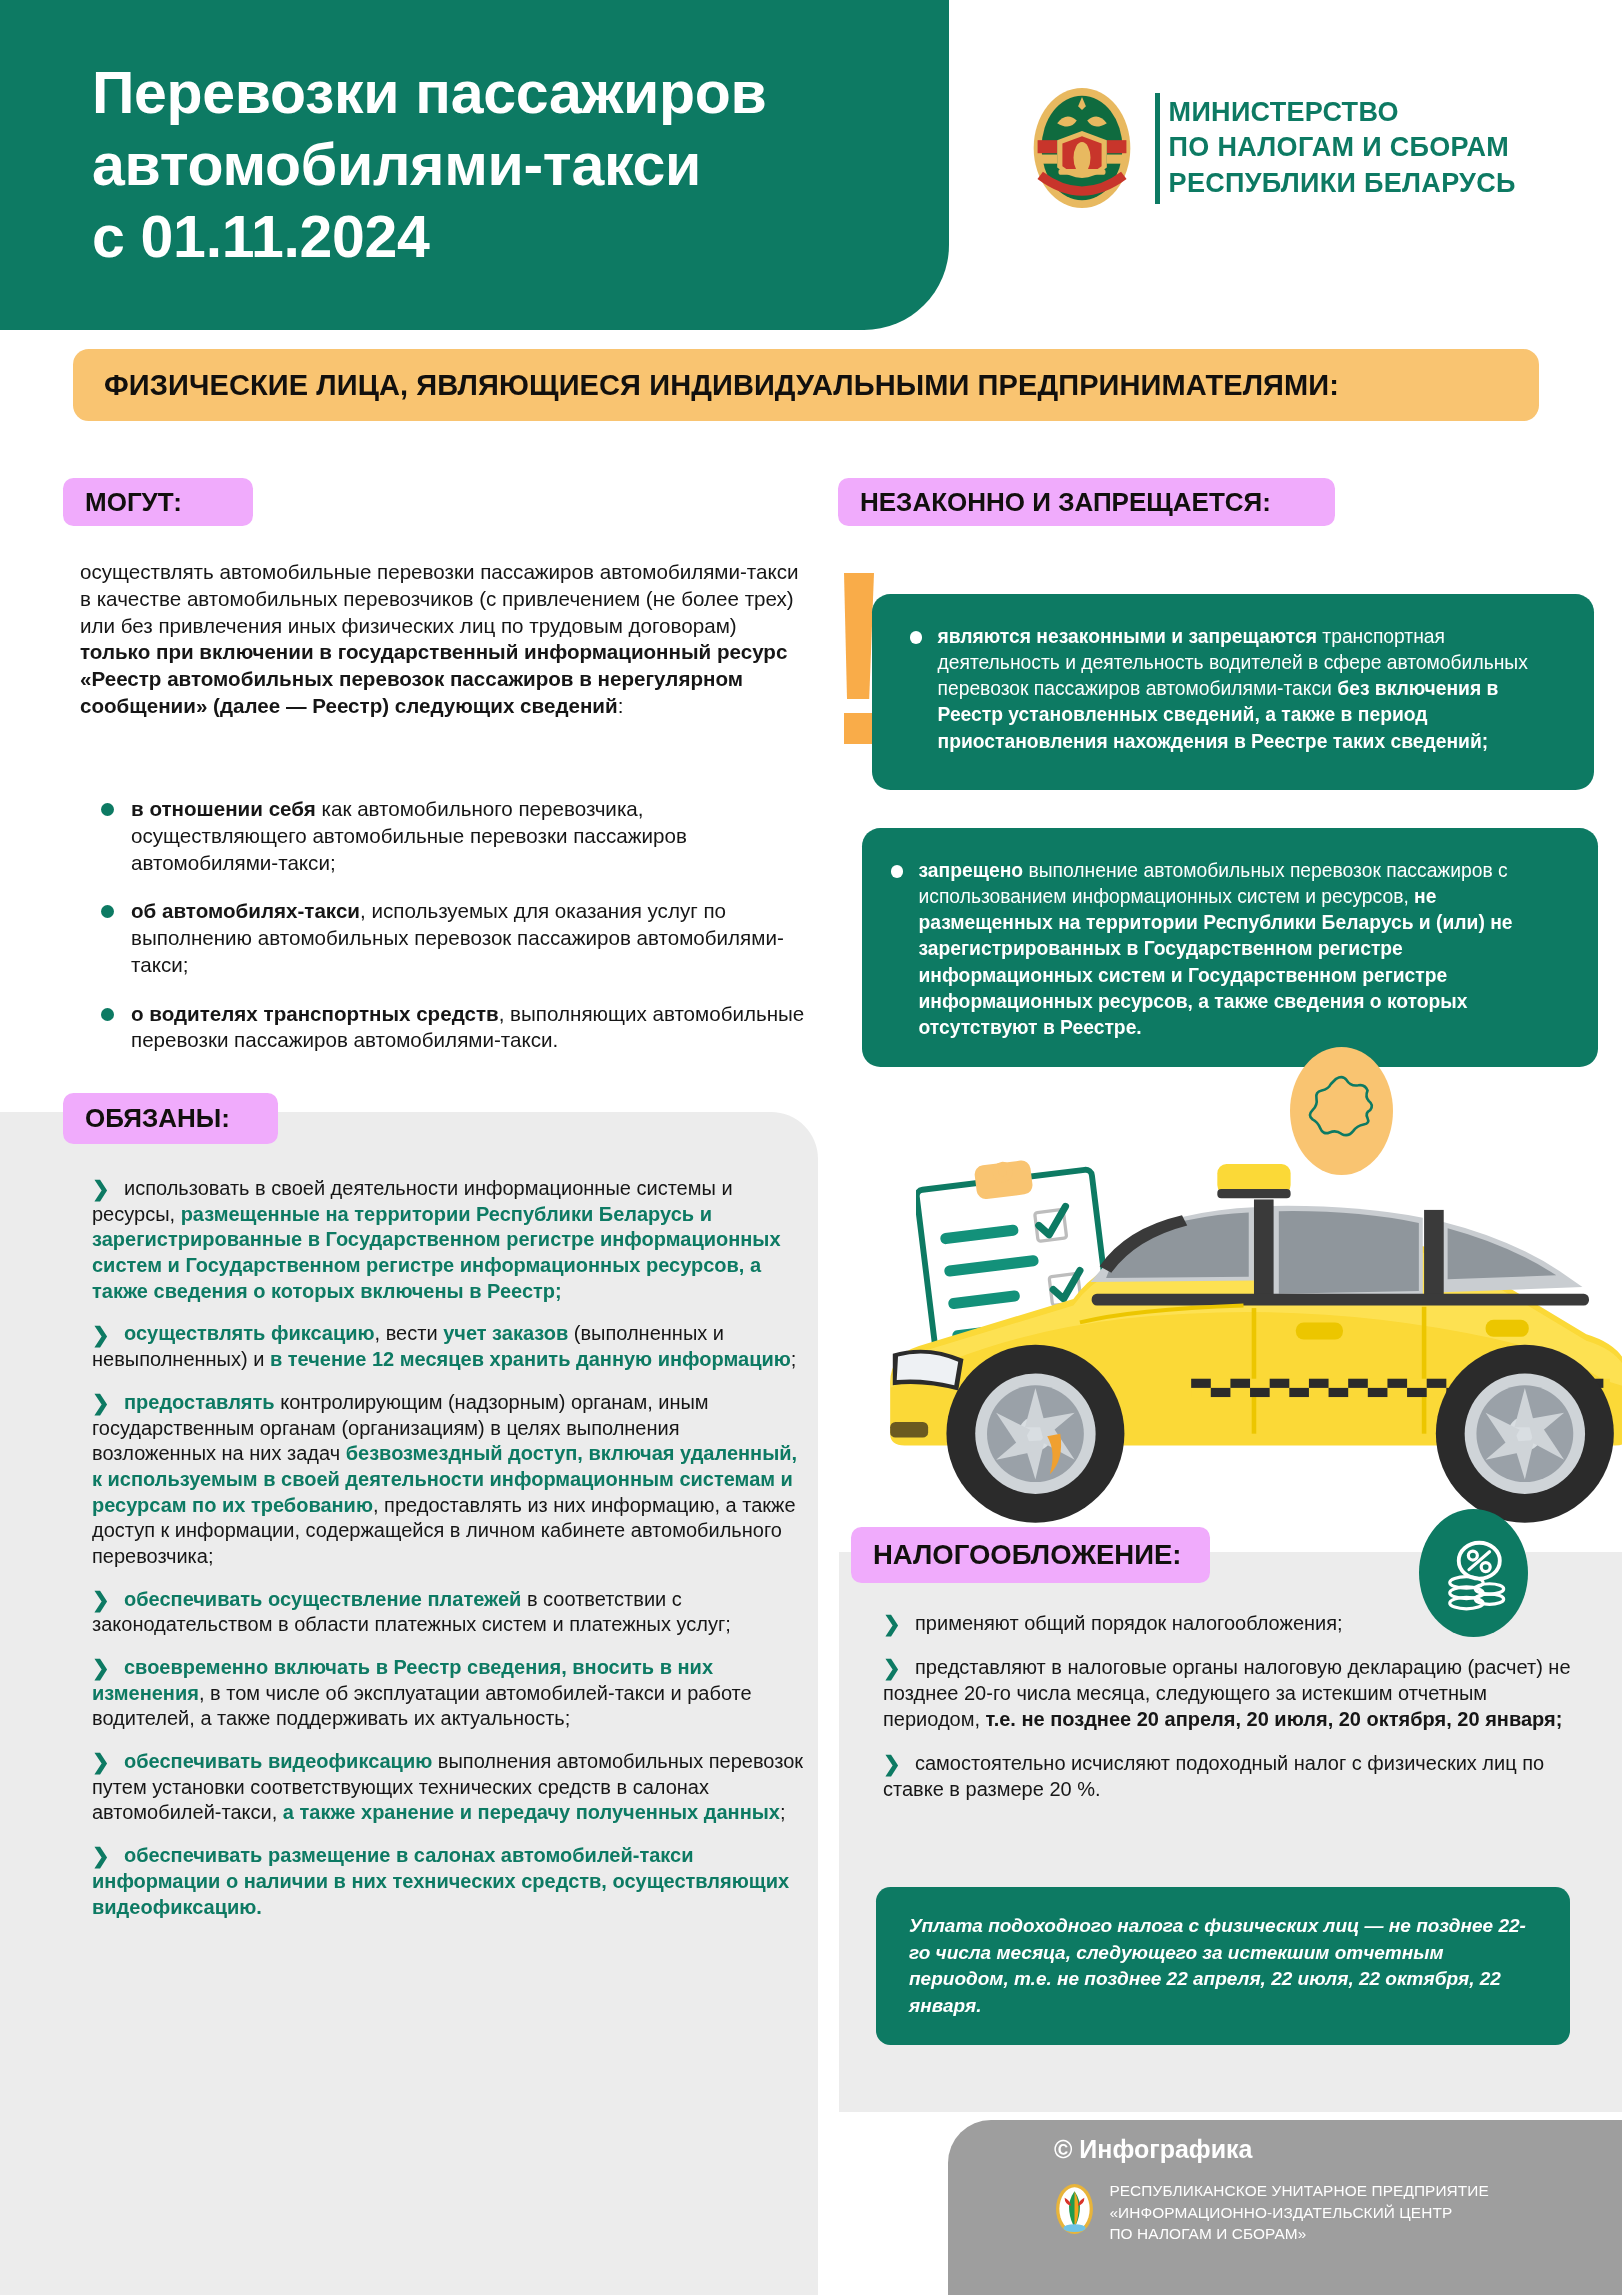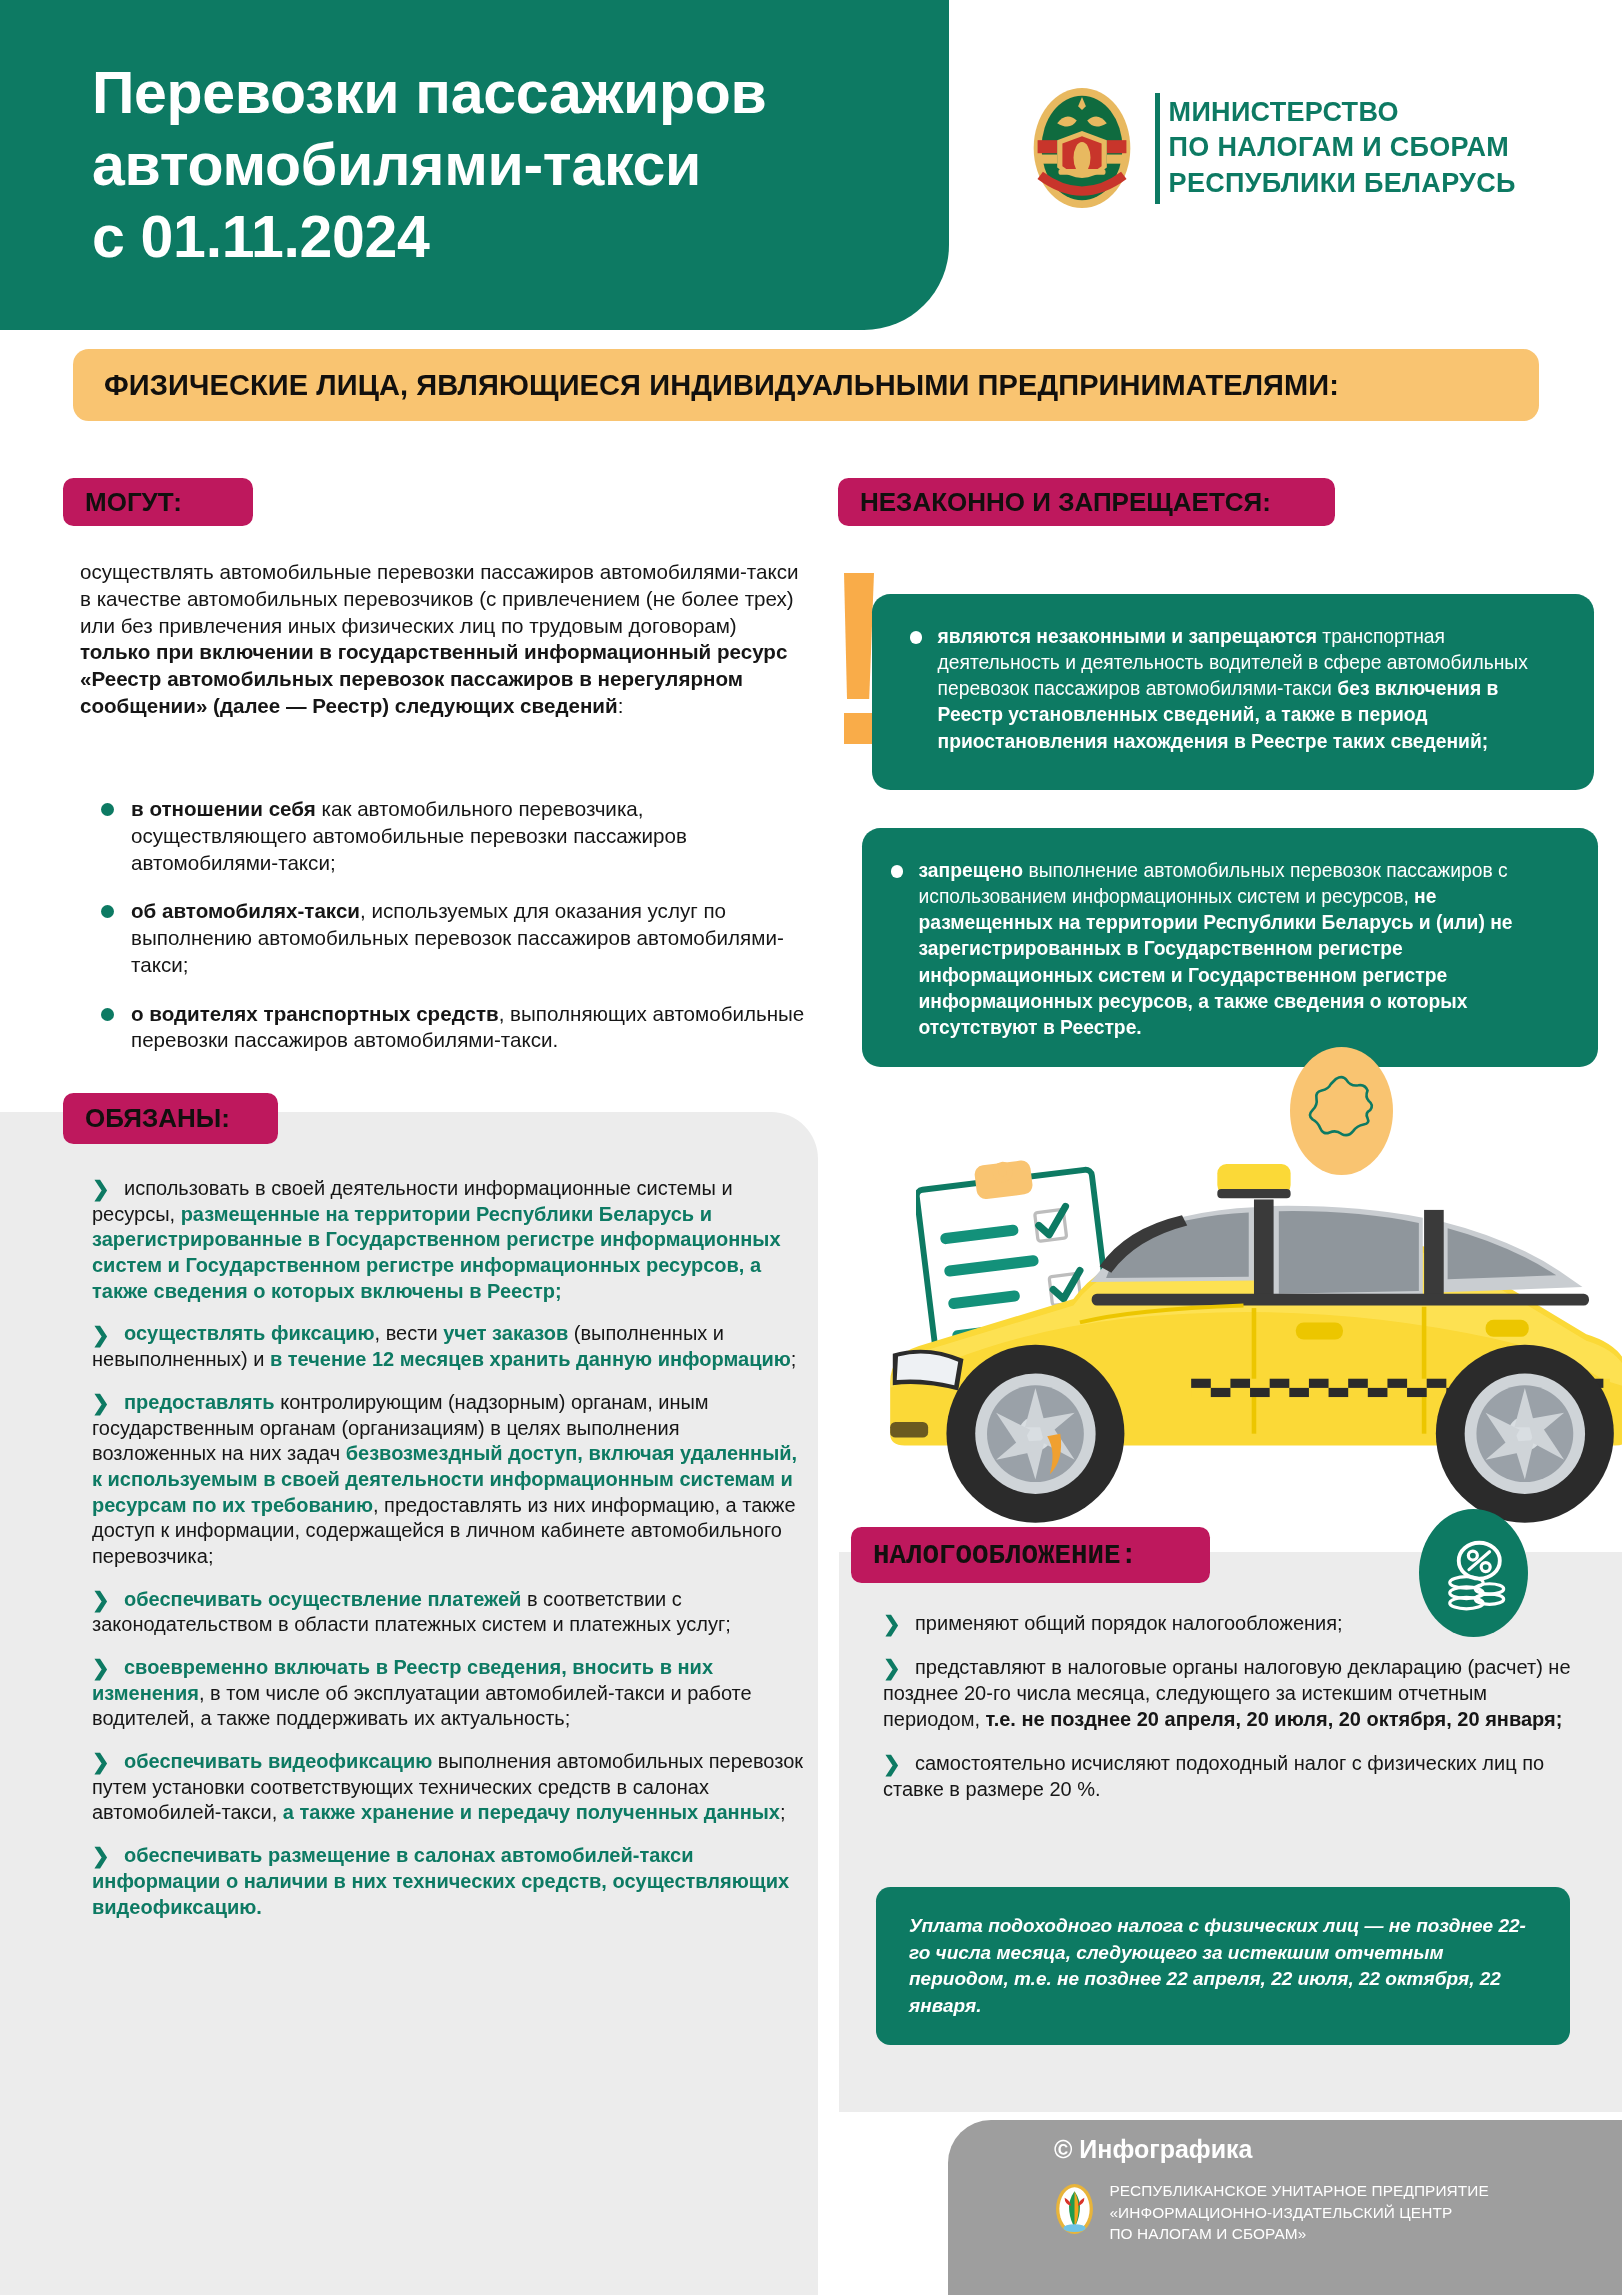--- a/index.html
+++ b/index.html
@@ -44,28 +44,28 @@
     position: absolute; left: 73px; top: 349px; width: 1466px; height: 72px;
     background: #f9c471; border-radius: 15.7px;
     display: flex; align-items: center; padding-left: 31px;
   }
   .banner span {
     font-weight: bold; font-size: 29px; color: #12100e; letter-spacing: 0.1px;
   }
 
   
   .tag {
-    position: absolute; background: #be185d; border-radius: 10.5px;
+    position: absolute; background: #f0abfc; border-radius: 10.5px;
     display: flex; align-items: center; justify-content: flex-start;
     font-weight: bold; color: #12100e; padding: 8px 22px;
   }
   #tag-mogut { left: 63px; top: 478px; width: 190px; height: 48px; font-size: 26px; }
   #tag-nezakonno { left: 838px; top: 478px; width: 497px; height: 48px; font-size: 26px; }
   #tag-obyazany { left: 63px; top: 1093px; width: 215px; height: 51px; font-size: 26px; z-index:6;}
-  #tag-nalog { left: 851px; top: 1527px; width: 359px; height: 56px; font-size: 27.5px; z-index:6;font-family:Liberation Mono, monospace;}
+  #tag-nalog { left: 851px; top: 1527px; width: 359px; height: 56px; font-size: 27.5px; z-index:6;}
 
   
   .left-intro {
     position: absolute; left: 80px; top: 559px; width: 720px;
     font-size: 20.6px; line-height: 1.30; color: #161616;
   }
   .left-intro b { font-weight: bold; }
 
   .bullets { position: absolute; left: 98px; top: 796px; width: 707px; }
   .bullet-item {

